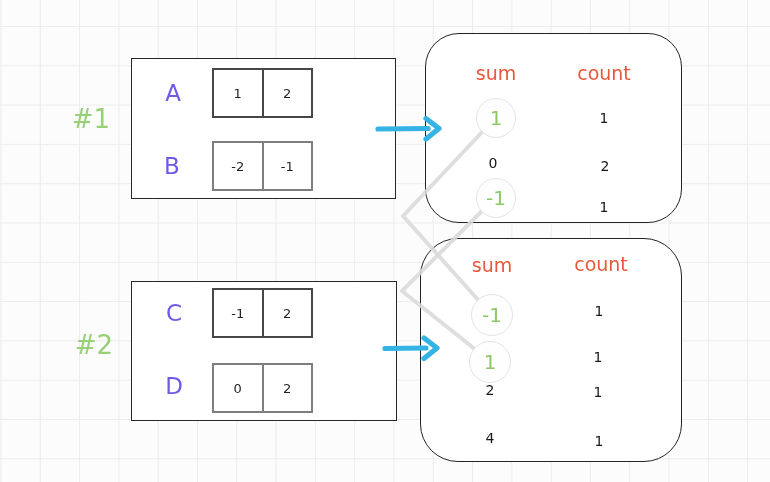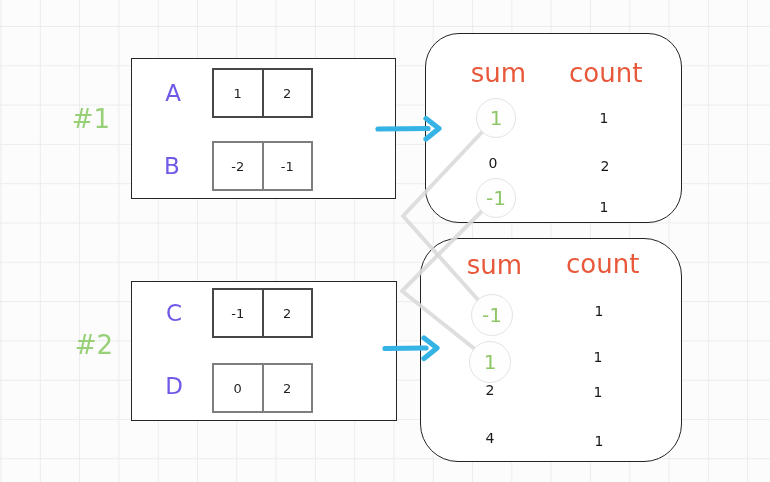--- a/index.html
+++ b/index.html
@@ -24,21 +24,21 @@
   .arr-label { color:var(--accent-purple,#6f5ae8); font-size:23px; line-height:28px; text-align:center; }
 
   .cells { display:flex; background:#fff; width:101px; height:50px; }
   .cells.dark { border:2px solid #474747; }
   .cells.dark .cell + .cell { border-left:2px solid #474747; }
   .cells.gray { border:2px solid #7e7e7e; }
   .cells.gray .cell + .cell { border-left:2px solid #7e7e7e; }
   .cell { flex:1; display:flex; align-items:center; justify-content:center;
           font-size:13px; color:#1f1f1f; }
 
-  .hdr { color:var(--accent-orange,#e8583a); font-size:26px; line-height:20px; text-align:right; }
+  .hdr { color:var(--accent-orange,#e8583a); font-size:19px; line-height:20px; text-align:center; }
   .val { color:#181818; font-size:14px; line-height:18px; text-align:center; }
   .circle { border-radius:50%; border:1.6px solid #e4e4e4; background:#fefefe;
             display:flex; align-items:center; justify-content:center;
             color:var(--accent-green-value,#8fc768); font-size:20px; }
 
   .connector { fill:none; stroke:var(--connector-gray,#d9d9d9); stroke-width:4;
                stroke-linecap:round; stroke-linejoin:round; opacity:.88; }
   .arrow line, .arrow polyline { stroke:var(--accent-cyan,#35b3e4); stroke-width:5.2;
                fill:none; stroke-linecap:round; stroke-linejoin:round; }
 </style>

